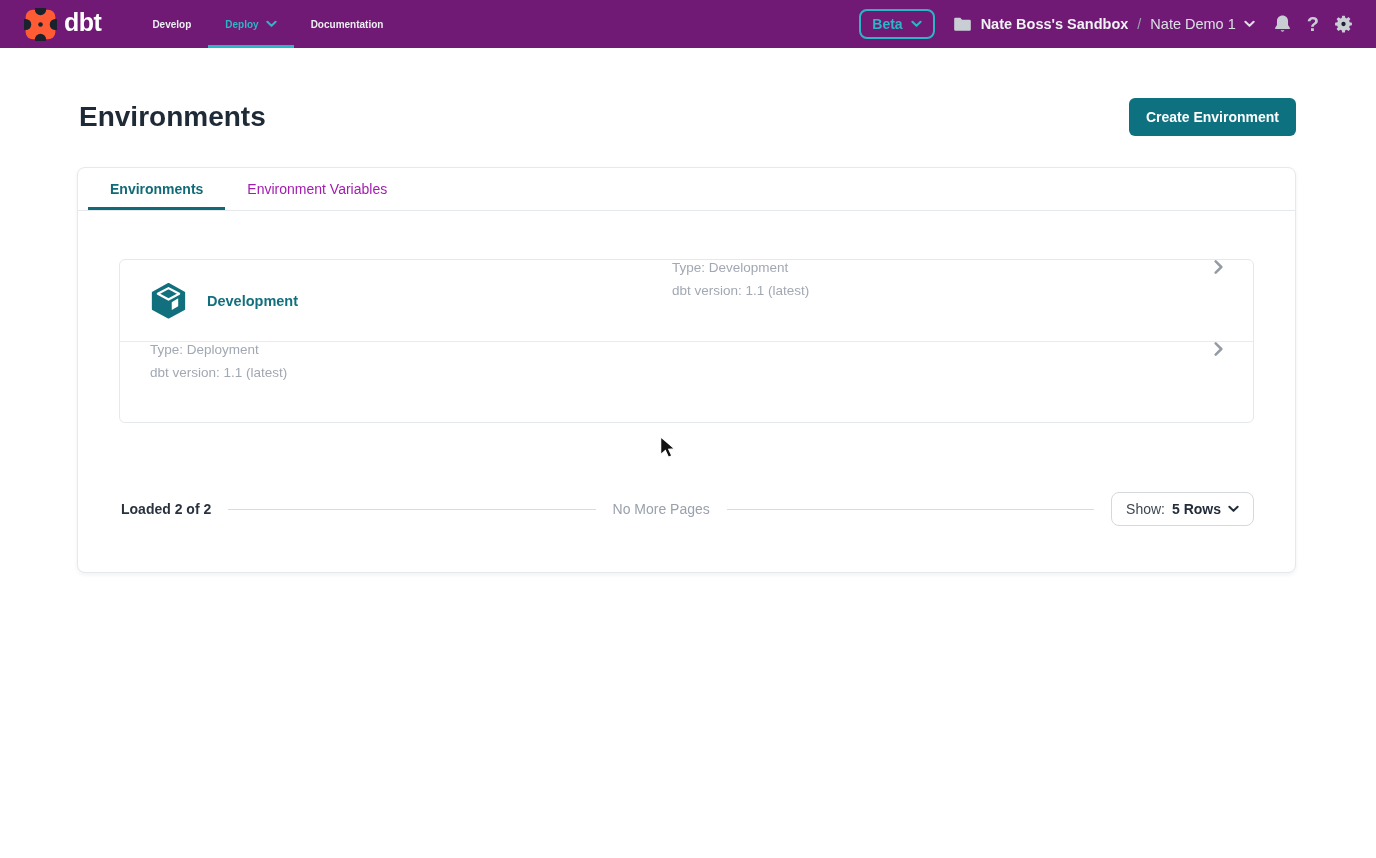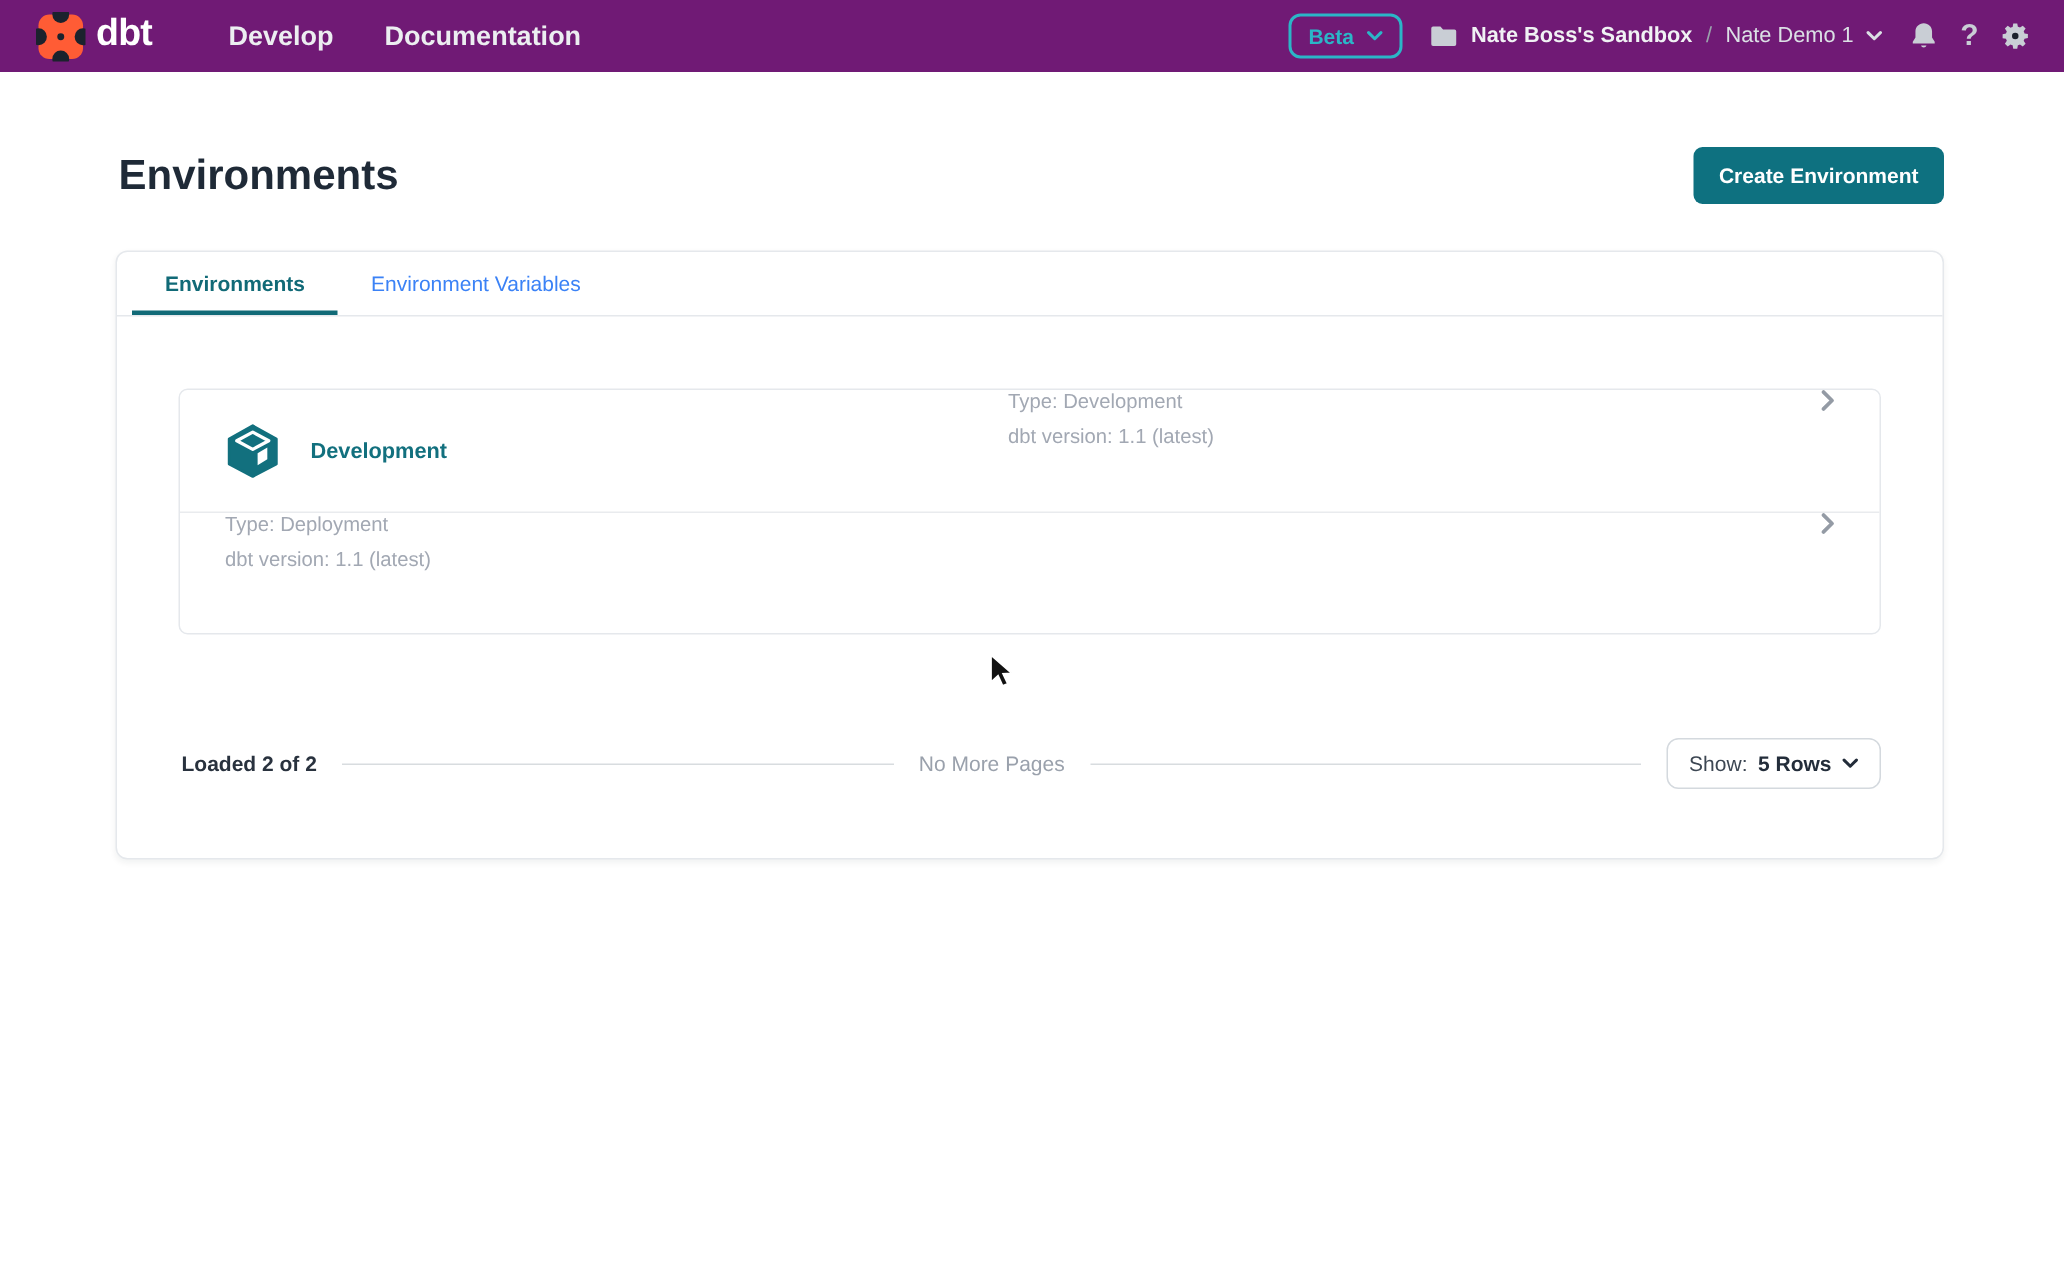--- a/index.html
+++ b/index.html
@@ -5,21 +5,21 @@
   * { margin:0; padding:0; box-sizing:border-box; }
   html,body { width:1376px; height:858px; background:#ffffff; overflow:hidden;
               font-family:"Liberation Sans", sans-serif; }
   body { position:relative; }
 
   
   .navbar { height:48px; background:#701a75; display:flex; align-items:stretch; padding:0 22px 0 24px; }
   .logo { display:flex; align-items:center; gap:7px; margin-right:34px; cursor:pointer; }
   .logo-text { color:#ffffff; font-weight:700; font-size:25px; letter-spacing:-0.5px; padding-bottom:4px; }
   .nav-item { display:flex; align-items:center; gap:7px; padding:0 17px; color:#eceef1;
-              font-weight:600; font-size:18px; border-bottom:3px solid transparent;
+              font-weight:600; font-size:10px; border-bottom:3px solid transparent;
               border-top:3px solid transparent; cursor:pointer; }
   .nav-item.active { color:#2bb6c7; border-bottom-color:#2bb6c7; }
   .nav-right { margin-left:auto; display:flex; align-items:center; gap:18px; }
   .beta-btn { border:2px solid #2bb6c7; color:#2bb6c7; font-weight:700; font-size:14px;
               border-radius:8px; padding:5px 11px; display:flex; gap:8px; align-items:center;
               background:transparent; cursor:pointer; }
   .crumb { display:flex; align-items:flex-end; gap:9px; cursor:pointer; }
   .crumb-account { color:#f0f2f4; font-weight:700; font-size:14.5px; }
   .crumb-sep { color:#9aa2ac; font-size:14.5px; }
   .crumb-project { color:#dbe0e5; font-size:14.5px; display:flex; align-items:center; gap:8px; }
@@ -30,21 +30,21 @@
   
   .page-header { display:flex; align-items:center; justify-content:space-between; margin:50px 80px 0 79px; }
   .page-title { font-size:28px; font-weight:700; color:#1f2a37; }
   .create-btn { background:#0e7180; color:#ffffff; font-weight:700; font-size:14px;
                 padding:11px 17px; border-radius:6px; border:none; cursor:pointer; }
 
   
   .card { margin:31px 80px 0 77px; border:1px solid #e5e8ec; border-radius:8px;
           background:#ffffff; box-shadow:0 2px 4px rgba(22,29,37,.06); }
   .tab-bar { display:flex; border-bottom:1px solid #e5e8ec; padding-left:10px; }
-  .tab { padding:13px 22px 10px; font-size:14px; color:#3b82f6; border-bottom:3px solid transparent; cursor:pointer; }
+  .tab { padding:13px 22px 10px; font-size:14px; color:#a21caf; border-bottom:3px solid transparent; cursor:pointer; }
   .tab.active { color:#116a77; font-weight:700; border-bottom-color:#116a77; }
 
   .env-list { margin:48px 41px 0; border:1px solid #e5e8ec; border-radius:6px; }
   .env-row { height:81px; display:flex; padding:0 30px; cursor:pointer; }
   .env-row + .env-row { border-top:1px solid #e9ebee; }
   .env-left { display:flex; align-items:center; gap:20px; width:522px; flex:none; }
   .env-name { color:#12707e; font-weight:700; font-size:14.5px; }
   .env-details { flex:1; display:flex; flex-direction:column; gap:8px; color:#a2a8b3; font-size:13.5px; }
 
   .card-footer { display:flex; align-items:center; margin:69px 41px 0; padding-bottom:46px; }
@@ -69,20 +69,26 @@
       <circle cx="50" cy="95" r="17" fill="#1b222d"></circle>
       <circle cx="5" cy="50" r="17" fill="#1b222d"></circle>
       <circle cx="95" cy="50" r="17" fill="#1b222d"></circle>
       <circle cx="50" cy="50" r="7" fill="#1b222d"></circle>
     </svg>
     <span class="logo-text">dbt</span>
   </div>
 
   <div class="nav-item">
     <span>Develop</span>
+  </div>
+  <div class="nav-item active">
+    <span>Deploy</span>
+    <svg width="11" height="8" viewBox="0 0 12 8">
+      <path d="M1.5 1.5 L6 6 L10.5 1.5" stroke="#2bb6c7" stroke-width="2.2" fill="none" stroke-linecap="round" stroke-linejoin="round"></path>
+    </svg>
   </div>
   <div class="nav-item">
     <span>Documentation</span>
   </div>
 
   <div class="nav-right">
     <button class="beta-btn">
       <span>Beta</span>
       <svg width="11" height="8" viewBox="0 0 12 8">
         <path d="M1.5 1.5 L6 6 L10.5 1.5" stroke="#2bb6c7" stroke-width="2.2" fill="none" stroke-linecap="round" stroke-linejoin="round"></path>

